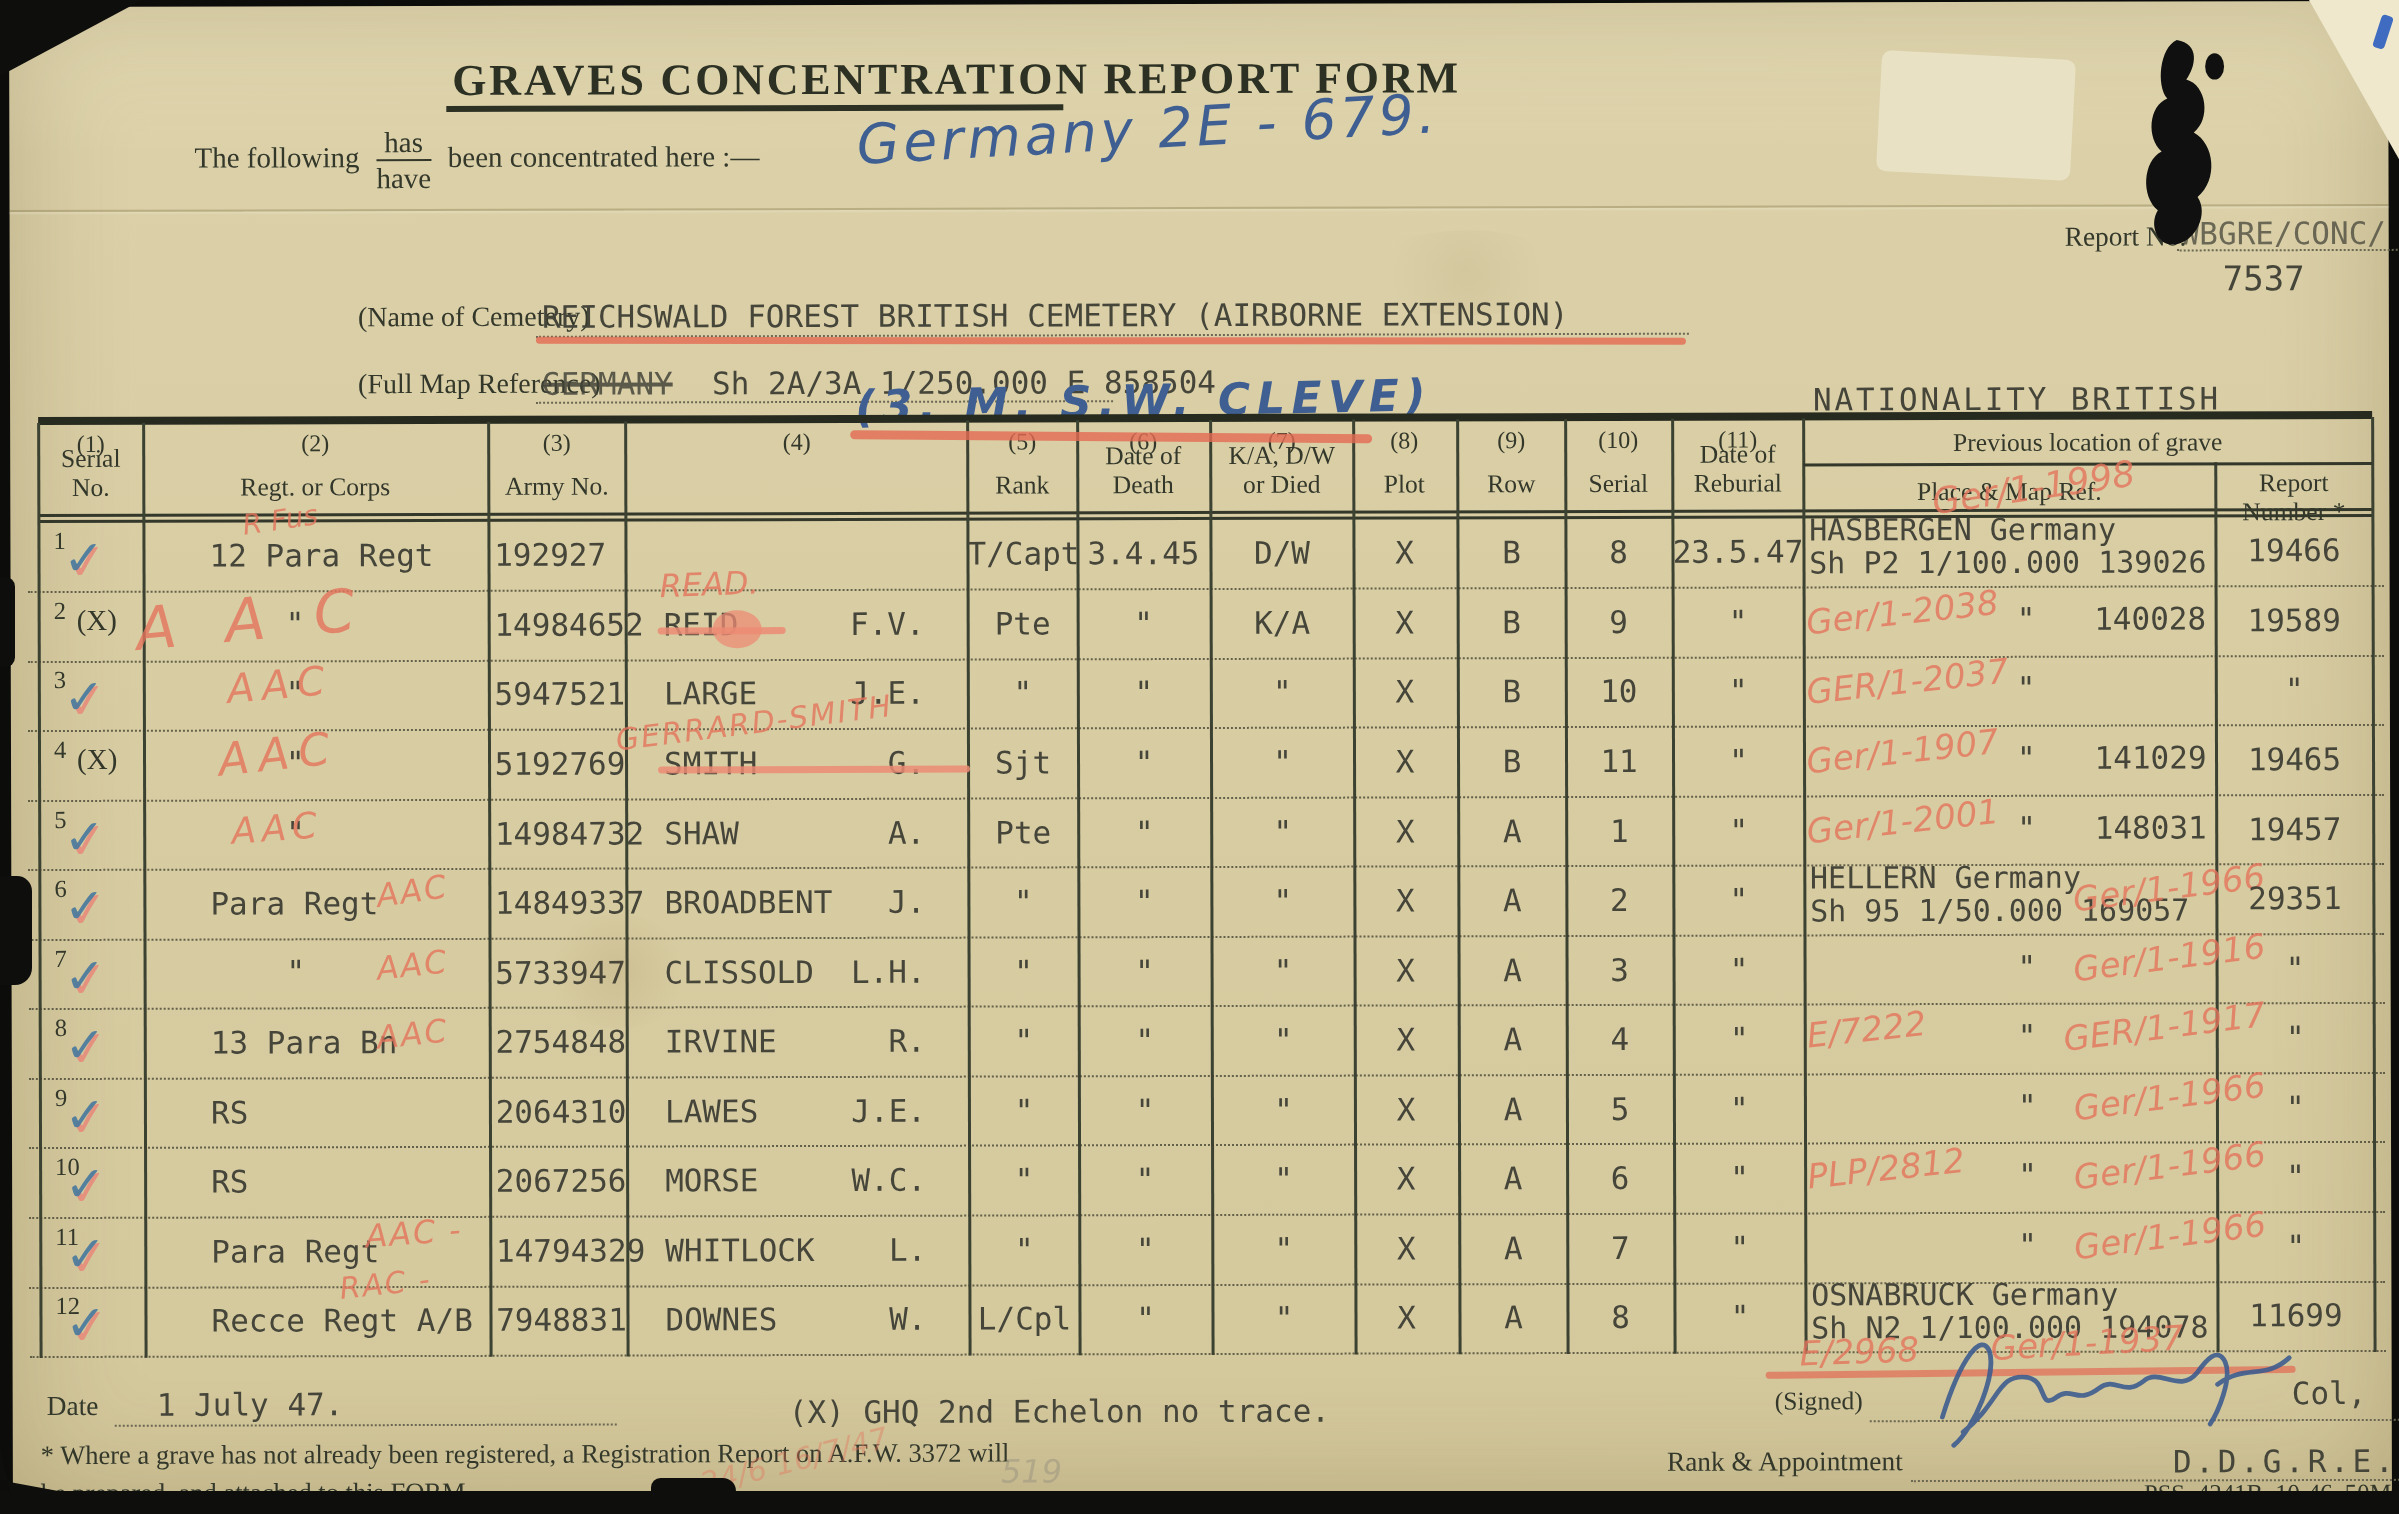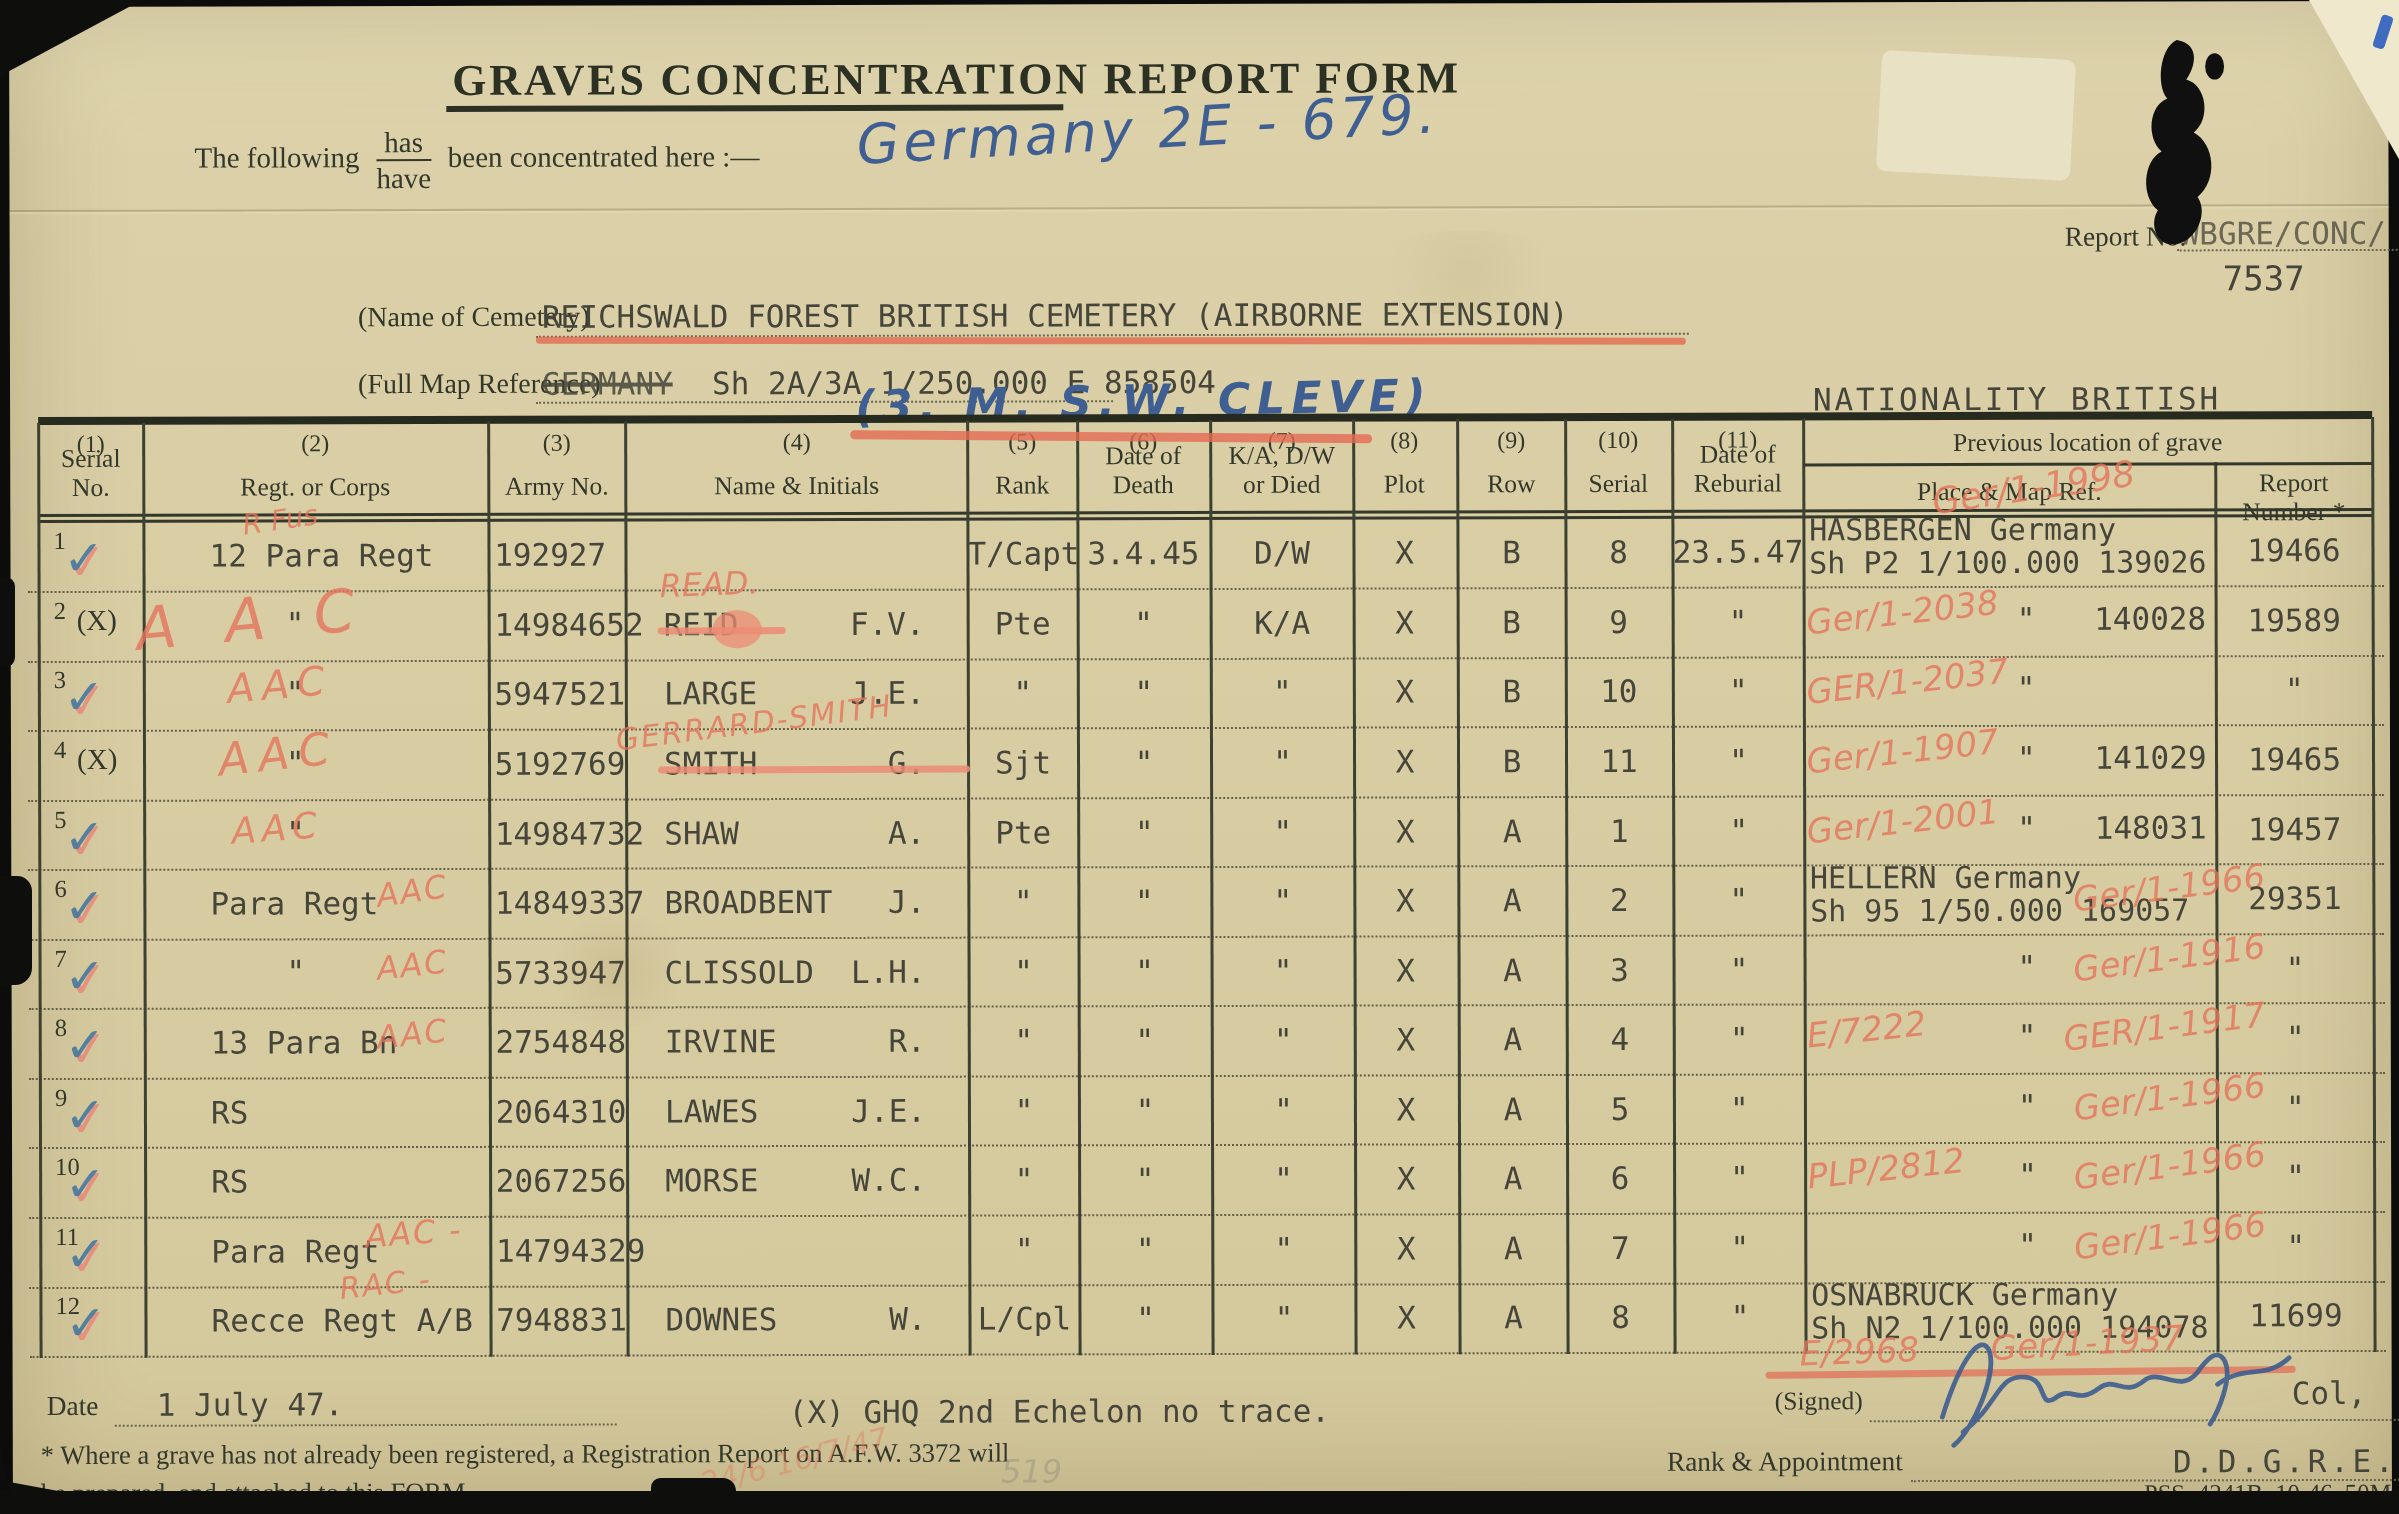--- a/index.html
+++ b/index.html
@@ -96,21 +96,20 @@
         <div style="position: absolute; left: -11.4px; top: 864px; width: 2356px; height: 0px; border-top: 2.8px dotted rgba(62, 62, 46, 0.75);"></div>
         <div style="position: absolute; left: -11.4px; top: 933px; width: 2356px; height: 0px; border-top: 2.8px dotted rgba(62, 62, 46, 0.75);"></div>
         <div class="hdnum" style="position: absolute; left: 0px; top: 7.6px; width: 105px; text-align: center; font-family: &quot;Liberation Serif&quot;, serif;">(1)</div>
         <div class="hdlbl" style="position: absolute; left: 0px; top: 0px; width: 105px; height: 87px; display: flex; align-items: flex-end; justify-content: center; text-align: center; font-family: &quot;Liberation Serif&quot;, serif; padding-bottom: 7.6px; box-sizing: border-box;">Serial
 No.</div>
         <div class="hdnum" style="position: absolute; left: 105px; top: 7.6px; width: 344px; text-align: center; font-family: &quot;Liberation Serif&quot;, serif;">(2)</div>
         <div class="hdlbl" style="position: absolute; left: 105px; top: 0px; width: 344px; height: 87px; display: flex; align-items: flex-end; justify-content: center; text-align: center; font-family: &quot;Liberation Serif&quot;, serif; padding-bottom: 7.6px; box-sizing: border-box;">Regt. or Corps</div>
         <div class="hdnum" style="position: absolute; left: 450px; top: 7.6px; width: 137px; text-align: center; font-family: &quot;Liberation Serif&quot;, serif;">(3)</div>
         <div class="hdlbl" style="position: absolute; left: 450px; top: 0px; width: 137px; height: 87px; display: flex; align-items: flex-end; justify-content: center; text-align: center; font-family: &quot;Liberation Serif&quot;, serif; padding-bottom: 7.6px; box-sizing: border-box;">Army No.</div>
         <div class="hdnum" style="position: absolute; left: 587px; top: 7.6px; width: 343px; text-align: center; font-family: &quot;Liberation Serif&quot;, serif;">(4)</div>
-        <div class="hdlbl" style="position: absolute; left: 587px; top: 0px; width: 343px; height: 87px; display: flex; align-items: flex-end; justify-content: center; text-align: center; font-family: &quot;Liberation Serif&quot;, serif; padding-bottom: 7.6px; box-sizing: border-box;">Name &amp; Initials</div>
         <div class="hdnum" style="position: absolute; left: 929px; top: 7.6px; width: 110px; text-align: center; font-family: &quot;Liberation Serif&quot;, serif;">(5)</div>
         <div class="hdlbl" style="position: absolute; left: 929px; top: 0px; width: 110px; height: 87px; display: flex; align-items: flex-end; justify-content: center; text-align: center; font-family: &quot;Liberation Serif&quot;, serif; padding-bottom: 7.6px; box-sizing: border-box;">Rank</div>
         <div class="hdnum" style="position: absolute; left: 1039px; top: 7.6px; width: 132px; text-align: center; font-family: &quot;Liberation Serif&quot;, serif;">(6)</div>
         <div class="hdlbl" style="position: absolute; left: 1039px; top: 0px; width: 132px; height: 87px; display: flex; align-items: flex-end; justify-content: center; text-align: center; font-family: &quot;Liberation Serif&quot;, serif; padding-bottom: 7.6px; box-sizing: border-box;">Date of
 Death</div>
         <div class="hdnum" style="position: absolute; left: 1172px; top: 7.6px; width: 143px; text-align: center; font-family: &quot;Liberation Serif&quot;, serif;">(7)</div>
         <div class="hdlbl" style="position: absolute; left: 1172px; top: 0px; width: 143px; height: 87px; display: flex; align-items: flex-end; justify-content: center; text-align: center; font-family: &quot;Liberation Serif&quot;, serif; padding-bottom: 7.6px; box-sizing: border-box;">K/A, D/W
 or Died</div>
         <div class="hdnum" style="position: absolute; left: 1314px; top: 7.6px; width: 104px; text-align: center; font-family: &quot;Liberation Serif&quot;, serif;">(8)</div>
         <div class="hdlbl" style="position: absolute; left: 1314px; top: 0px; width: 104px; height: 87px; display: flex; align-items: flex-end; justify-content: center; text-align: center; font-family: &quot;Liberation Serif&quot;, serif; padding-bottom: 7.6px; box-sizing: border-box;">Plot</div>
@@ -593,20 +592,24 @@
             <span class="b">✓</span>
           </div>
         </div>
         <div style="position: absolute; left: 105px; top: 796px; width: 344px; height: 70px;">
           <div class="typed" style="position: absolute; left: 66px; top: 15px;">Para Regt</div>
           <div class="hand-red" style="position: absolute; left: 220px; top: -3.8px; font-size: 32px; transform: rotate(-4deg); letter-spacing: 1.9px;">AAC -</div>
         </div>
         <div style="position: absolute; left: 450px; top: 796px; width: 137px; height: 70px;">
           <div class="typed" style="position: absolute; left: 5.7px; top: 15px;">14794329</div>
         </div>
+        <div style="position: absolute; left: 587px; top: 796px; width: 343px; height: 70px;">
+          <div class="typed" style="position: absolute; left: 38px; top: 15px;">WHITLOCK</div>
+          <div class="typed" style="position: absolute; right: 44px; top: 15px;">L.</div>
+        </div>
         <div style="position: absolute; left: 929px; top: 796px; width: 110px; height: 70px;">
           <div class="dit" style="position: absolute; left: 0px; top: 15px; width: 110px; text-align: center;">"</div>
         </div>
         <div style="position: absolute; left: 1039px; top: 796px; width: 132px; height: 70px;">
           <div class="dit" style="position: absolute; left: 0px; top: 15px; width: 132px; text-align: center;">"</div>
         </div>
         <div style="position: absolute; left: 1172px; top: 796px; width: 143px; height: 70px;">
           <div class="dit" style="position: absolute; left: 0px; top: 15px; width: 143px; text-align: center;">"</div>
         </div>
         <div style="position: absolute; left: 1314px; top: 796px; width: 104px; height: 70px;">

